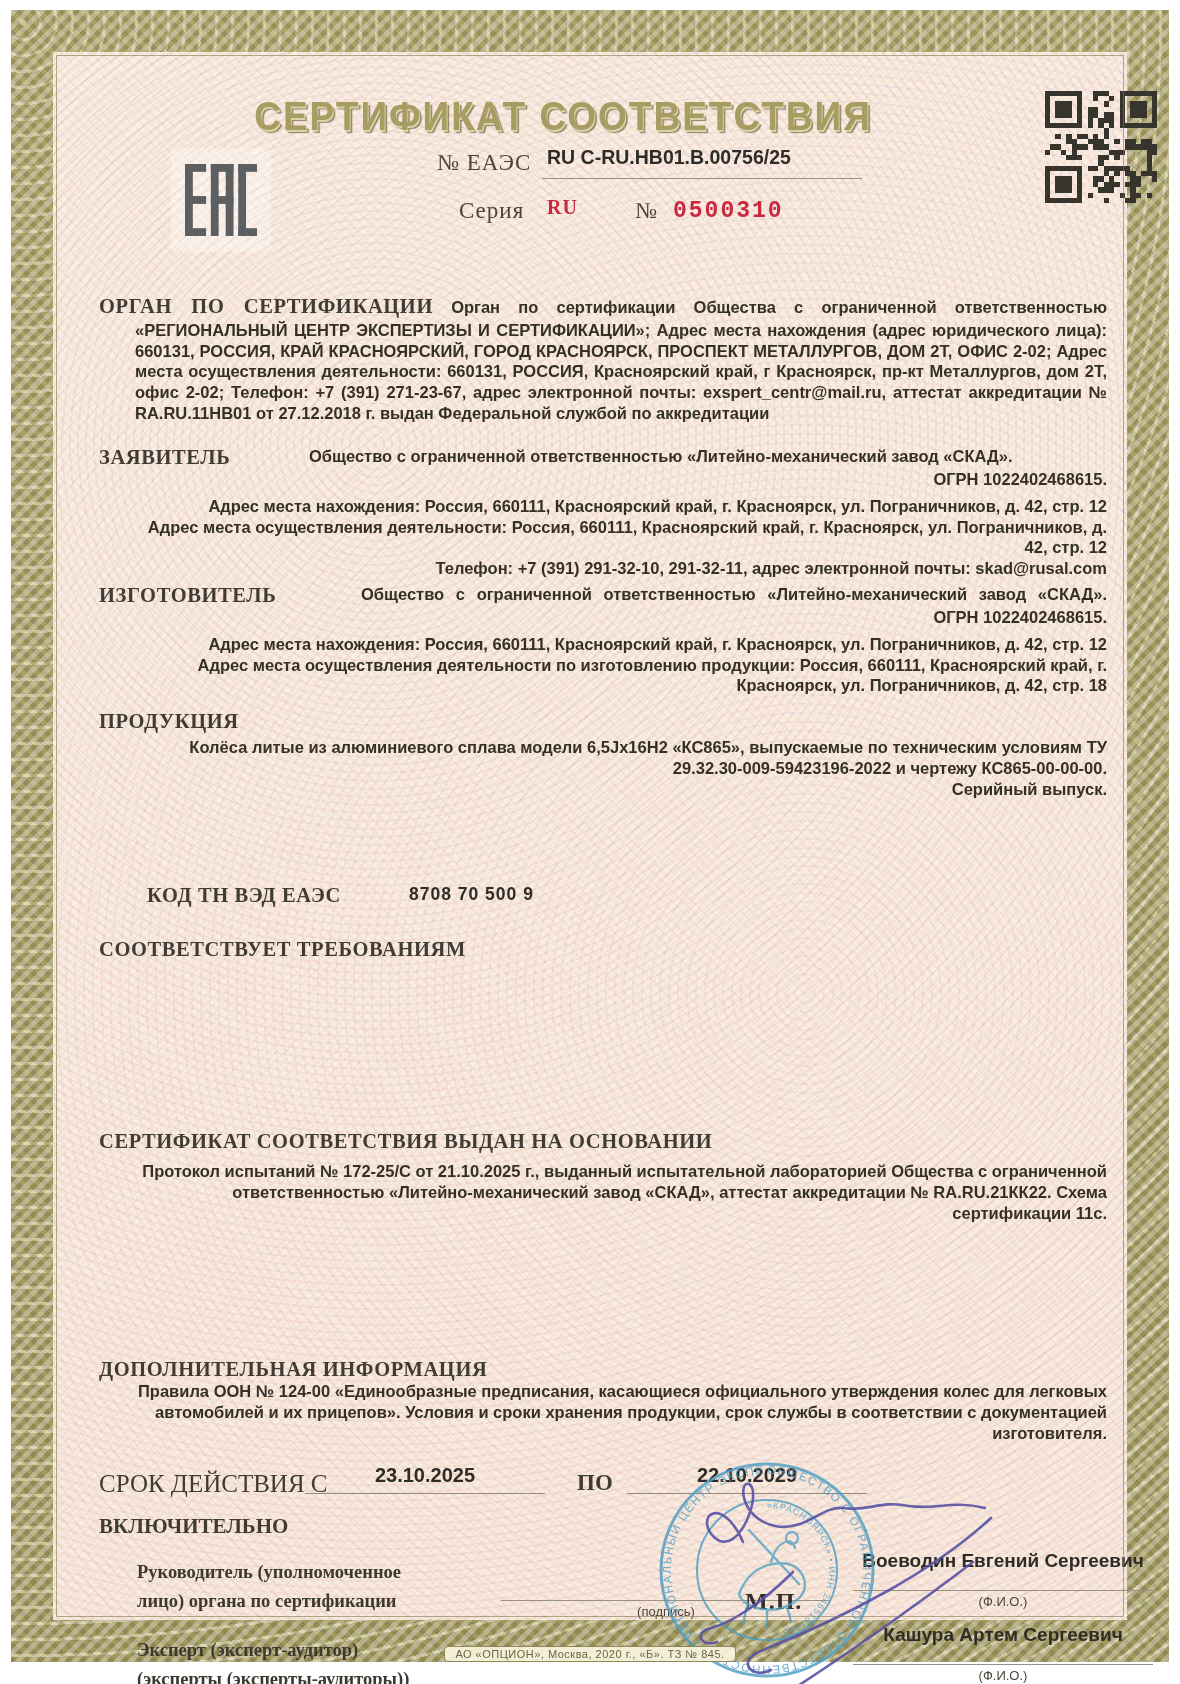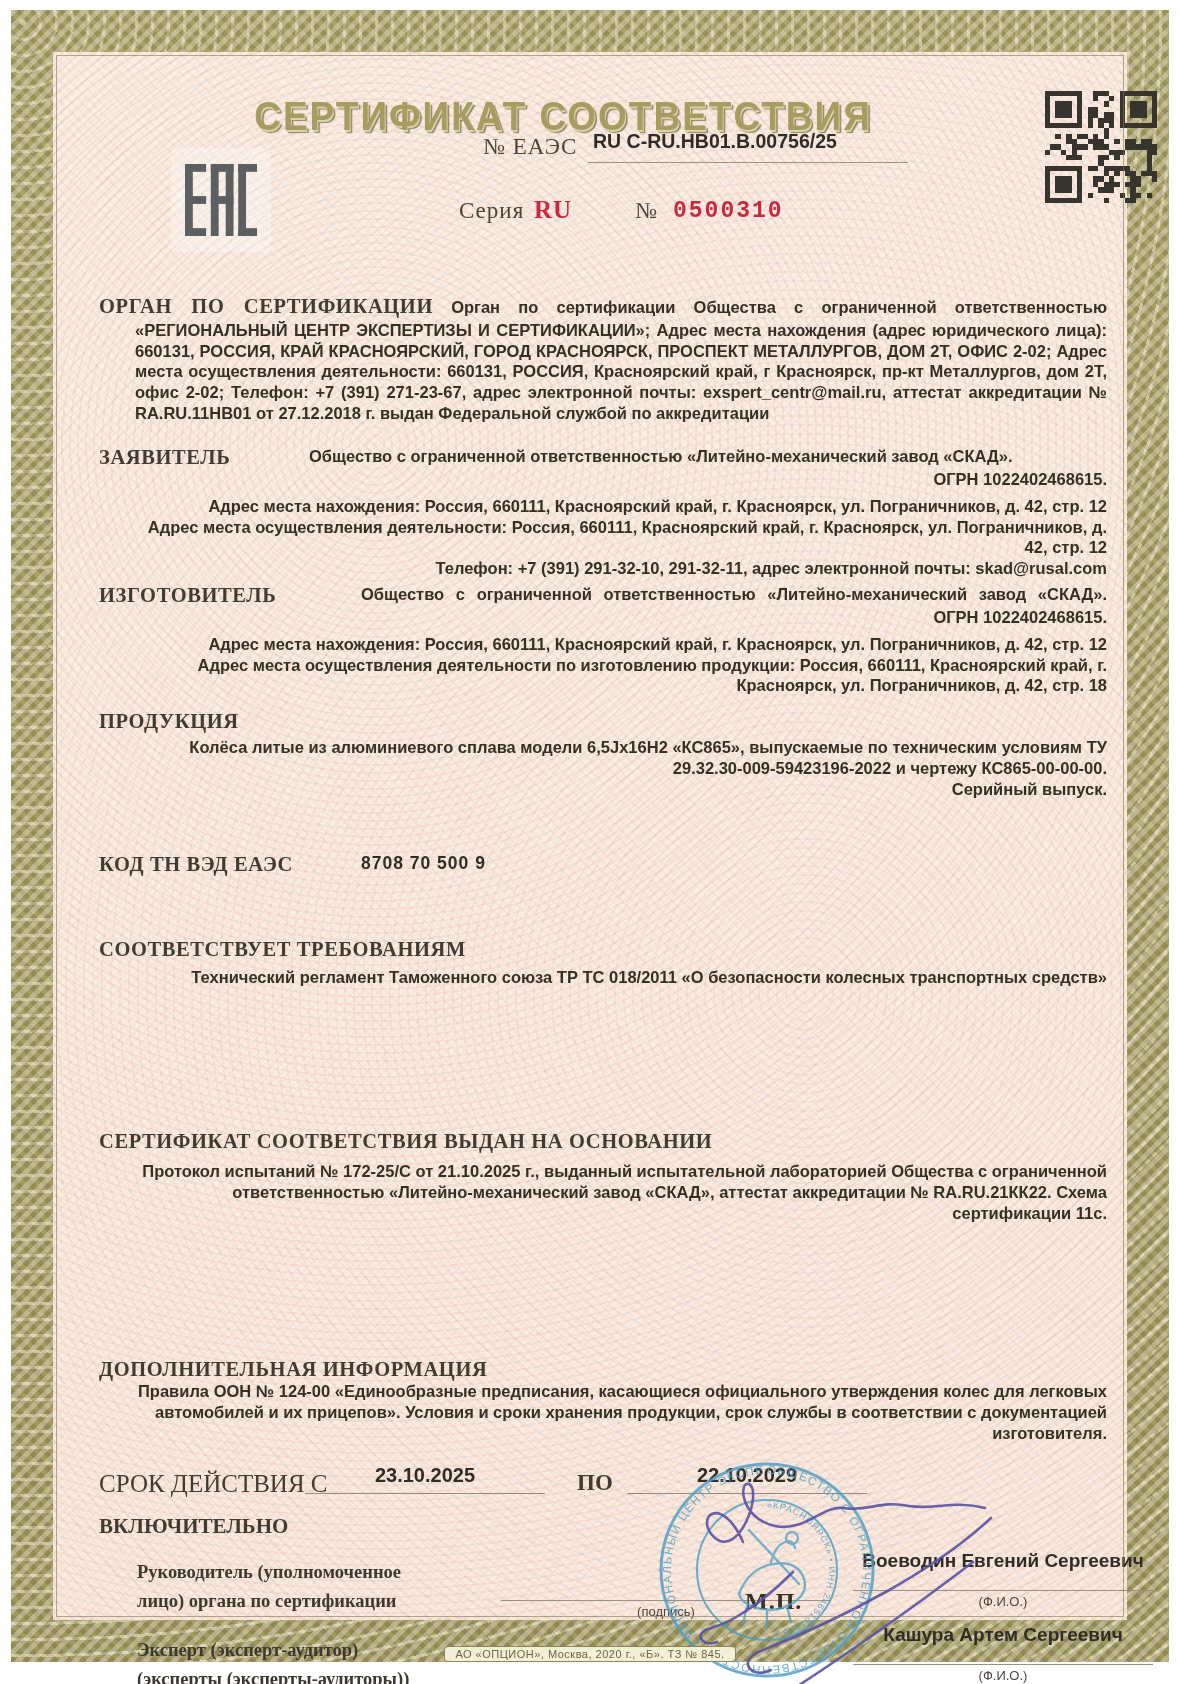--- a/index.html
+++ b/index.html
@@ -30,28 +30,28 @@
   .banner span{display:inline-block;color:#ffffff;font-weight:bold;font-size:31px;letter-spacing:1px;
     transform:scale(0.95,1.25);text-shadow:2px 2px 0 rgba(78,72,34,0.85);white-space:nowrap;}
 
   .doc-title{left:0;top:44px;width:1020px;text-align:center;}
   .doc-title span{display:inline-block;font-weight:bold;font-size:37px;letter-spacing:2px;color:#a79d62;
     transform:scale(1.0,1.12);text-shadow:1px 1px 0 #d9d3ab, 2.5px 2.5px 1px rgba(108,100,56,0.75);white-space:nowrap;}
 
   .eac-badge{left:118px;top:96px;width:100px;height:104px;background:rgba(255,255,255,0.30);border-radius:6px;}
   .eac-badge svg{position:absolute;left:14px;top:14px;}
 
-  .num-line{left:384px;top:82px;margin-left:46px;}
+  .num-line{left:384px;top:98px;}
   .num-label{font-family:"Liberation Serif",serif;font-size:23px;color:#4a453a;letter-spacing:1px;}
   .num-value{position:absolute;left:110px;top:-4px;width:330px;text-align:left;font-weight:bold;font-size:19.5px;color:#2f2c27;white-space:nowrap;}
   .num-underline{position:absolute;left:105px;top:28px;width:320px;border-top:1.5px solid #9a9182;}
 
   .seria-line{left:406px;top:146px;font-family:"Liberation Serif",serif;font-size:23px;color:#4a453a;}
   .seria-label{letter-spacing:1px;}
-  .seria-value{position:absolute;left:75px;top:-2px;font-weight:bold;font-size:25px;color:#c8293f;letter-spacing:1px;}
+  .seria-value{position:absolute;left:88px;top:-2px;font-weight:bold;font-size:20px;color:#c8293f;letter-spacing:1px;}
   .serialno-label{position:absolute;left:176px;top:0;}
   .serial-number{position:absolute;left:214px;top:0;font-family:"Liberation Mono",monospace;font-weight:bold;font-size:23px;color:#c8293f;letter-spacing:2px;}
 
   .qr{left:981px;top:28px;width:134px;height:134px;}
 
   
   .sec{left:46px;width:1008px;}
   .sec-h{font-family:"Liberation Serif",serif;font-weight:bold;font-size:20.5px;color:#403c33;letter-spacing:0.6px;}
   .bt{font-weight:bold;font-size:16.5px;color:#343026;line-height:1.26;}
   .just{text-align:justify;}
@@ -282,28 +282,27 @@
     <div class="bt ind" style="margin-top:6px;">Адрес места нахождения: Россия, 660111, Красноярский край, г. Красноярск, ул. Пограничников, д. 42, стр. 12</div>
     <div class="bt ind just">Адрес места осуществления деятельности по изготовлению продукции: Россия, 660111, Красноярский край, г. Красноярск, ул. Пограничников, д. 42, стр. 18</div>
   </div>
 
   <div class="abs sec" style="top:658px;">
     <div class="sec-h">ПРОДУКЦИЯ</div>
     <div class="bt ind just" style="margin-top:4px;">Колёса литые из алюминиевого сплава модели 6,5Jx16H2 «КС865», выпускаемые по техническим условиям ТУ 29.32.30-009-59423196-2022 и чертежу КС865-00-00-00.</div>
     <div class="bt ind">Серийный выпуск.</div>
   </div>
 
-  <div class="abs sec" style="top:801px;">
+  <div class="abs sec" style="top:832px;margin-left:48px;">
     <span class="sec-h">КОД ТН ВЭД ЕАЭС</span>
     <span class="tnved-code">8708 70 500 9</span>
   </div>
 
   <div class="abs sec" style="top:886px;">
     <div class="sec-h">СООТВЕТСТВУЕТ ТРЕБОВАНИЯМ</div>
-    <div class="bt ind just" style="margin-top:6px;">Технический регламент Таможенного союза ТР ТС 018/2011 «О безопасности колесных транспортных средств»</div>
   </div>
 
   <div class="abs sec" style="top:1078px;">
     <div class="sec-h">СЕРТИФИКАТ СООТВЕТСТВИЯ  ВЫДАН НА ОСНОВАНИИ</div>
     <div class="bt ind just" style="margin-top:8px;">Протокол испытаний № 172-25/С от 21.10.2025 г., выданный испытательной лабораторией Общества с ограниченной ответственностью «Литейно-механический завод «СКАД», аттестат аккредитации № RA.RU.21КК22. Схема сертификации 11с.</div>
   </div>
 
   <div class="abs sec" style="top:1306px;">
     <div class="sec-h">ДОПОЛНИТЕЛЬНАЯ ИНФОРМАЦИЯ</div>
     <div class="bt ind just">Правила ООН № 124-00 «Единообразные предписания, касающиеся официального утверждения колес для легковых автомобилей и их прицепов». Условия и сроки хранения продукции, срок службы в соответствии с документацией изготовителя.</div>

